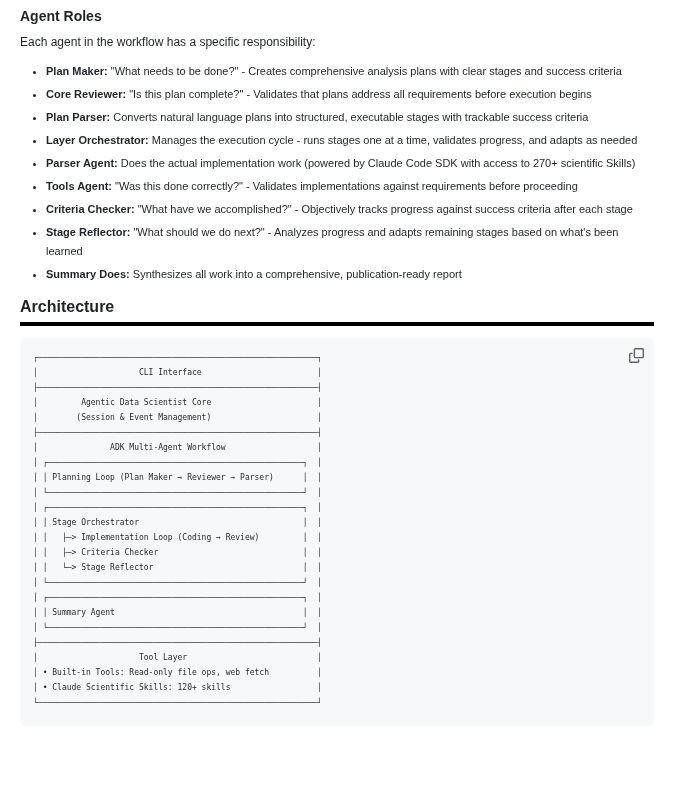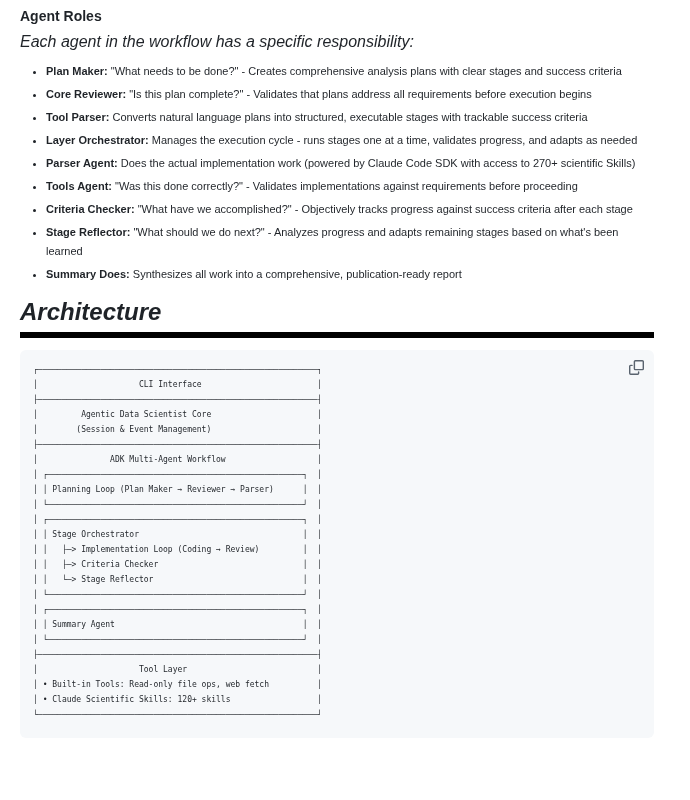--- a/index.html
+++ b/index.html
@@ -7,36 +7,35 @@
     width: 690px; height: 800px; overflow: hidden;
     background: #ffffff; color: #1f2328;
     font-family: "Liberation Sans", sans-serif;
   }
   .page { padding: 8px 36px 0 20px; }
 
   h3.section-h3 {
     font-size: 14px; font-weight: 700; margin: 0 0 10px 0; color: #1f2328;
   }
   p.intro {
-    font-size: 16px; line-height: 16px; margin: 0 0 12px 0; font-style: italic;
+    font-size: 12px; line-height: 16px; margin: 0 0 12px 0;
   }
   ul.agent-list {
     margin: 0; padding: 0 0 0 26px; max-width: 626px; list-style: disc outside;
   }
   ul.agent-list li {
     font-size: 11px; line-height: 19px; color: #1f2328;
   }
   ul.agent-list li + li { margin-top: 4px; }
   .agent-name { font-weight: 700; margin-top: 8px; }
 
   h2.section-h2 {
-    font-size: 24px; font-weight: 700; color: #1f2328;
+    font-size: 16px; font-weight: 700; color: #1f2328;
     margin: 14px 0 0 0; padding-bottom: 6px;
-    border-bottom: 6px solid #000000;
-    font-style: italic;
+    border-bottom: 4px solid #000000;
   }
 
   .codeblock {
     margin-top: 12px;
     background: #f6f8fa;
     border-radius: 6px;
     position: relative;
     padding: 12px 16px 16px 13px;
   }
   .codeblock pre {
@@ -60,21 +59,21 @@
 
 <div class="page">
 
   <h3 class="section-h3">Agent Roles</h3>
 
   <p class="intro">Each agent in the workflow has a specific responsibility:</p>
 
   <ul class="agent-list">
     <li><span class="agent-name">Plan Maker:</span> <span>"What needs to be done?" - Creates comprehensive analysis plans with clear stages and success criteria</span></li>
     <li><span class="agent-name">Core Reviewer:</span> <span>"Is this plan complete?" - Validates that plans address all requirements before execution begins</span></li>
-    <li><span class="agent-name">Tool Parser:</span> <span>Converts natural language plans into structured, executable stages with trackable success criteria</span></li>
+    <li><span class="agent-name">Plan Parser:</span> <span>Converts natural language plans into structured, executable stages with trackable success criteria</span></li>
     <li><span class="agent-name">Layer Orchestrator:</span> <span>Manages the execution cycle - runs stages one at a time, validates progress, and adapts as needed</span></li>
     <li><span class="agent-name">Parser Agent:</span> <span>Does the actual implementation work (powered by Claude Code SDK with access to 270+ scientific Skills)</span></li>
     <li><span class="agent-name">Tools Agent:</span> <span>"Was this done correctly?" - Validates implementations against requirements before proceeding</span></li>
     <li><span class="agent-name">Criteria Checker:</span> <span>"What have we accomplished?" - Objectively tracks progress against success criteria after each stage</span></li>
     <li><span class="agent-name">Stage Reflector:</span> <span>"What should we do next?" - Analyzes progress and adapts remaining stages based on what's been learned</span></li>
     <li><span class="agent-name">Summary Does:</span> <span>Synthesizes all work into a comprehensive, publication-ready report</span></li>
   </ul>
 
   <h2 class="section-h2">Architecture</h2>
 

